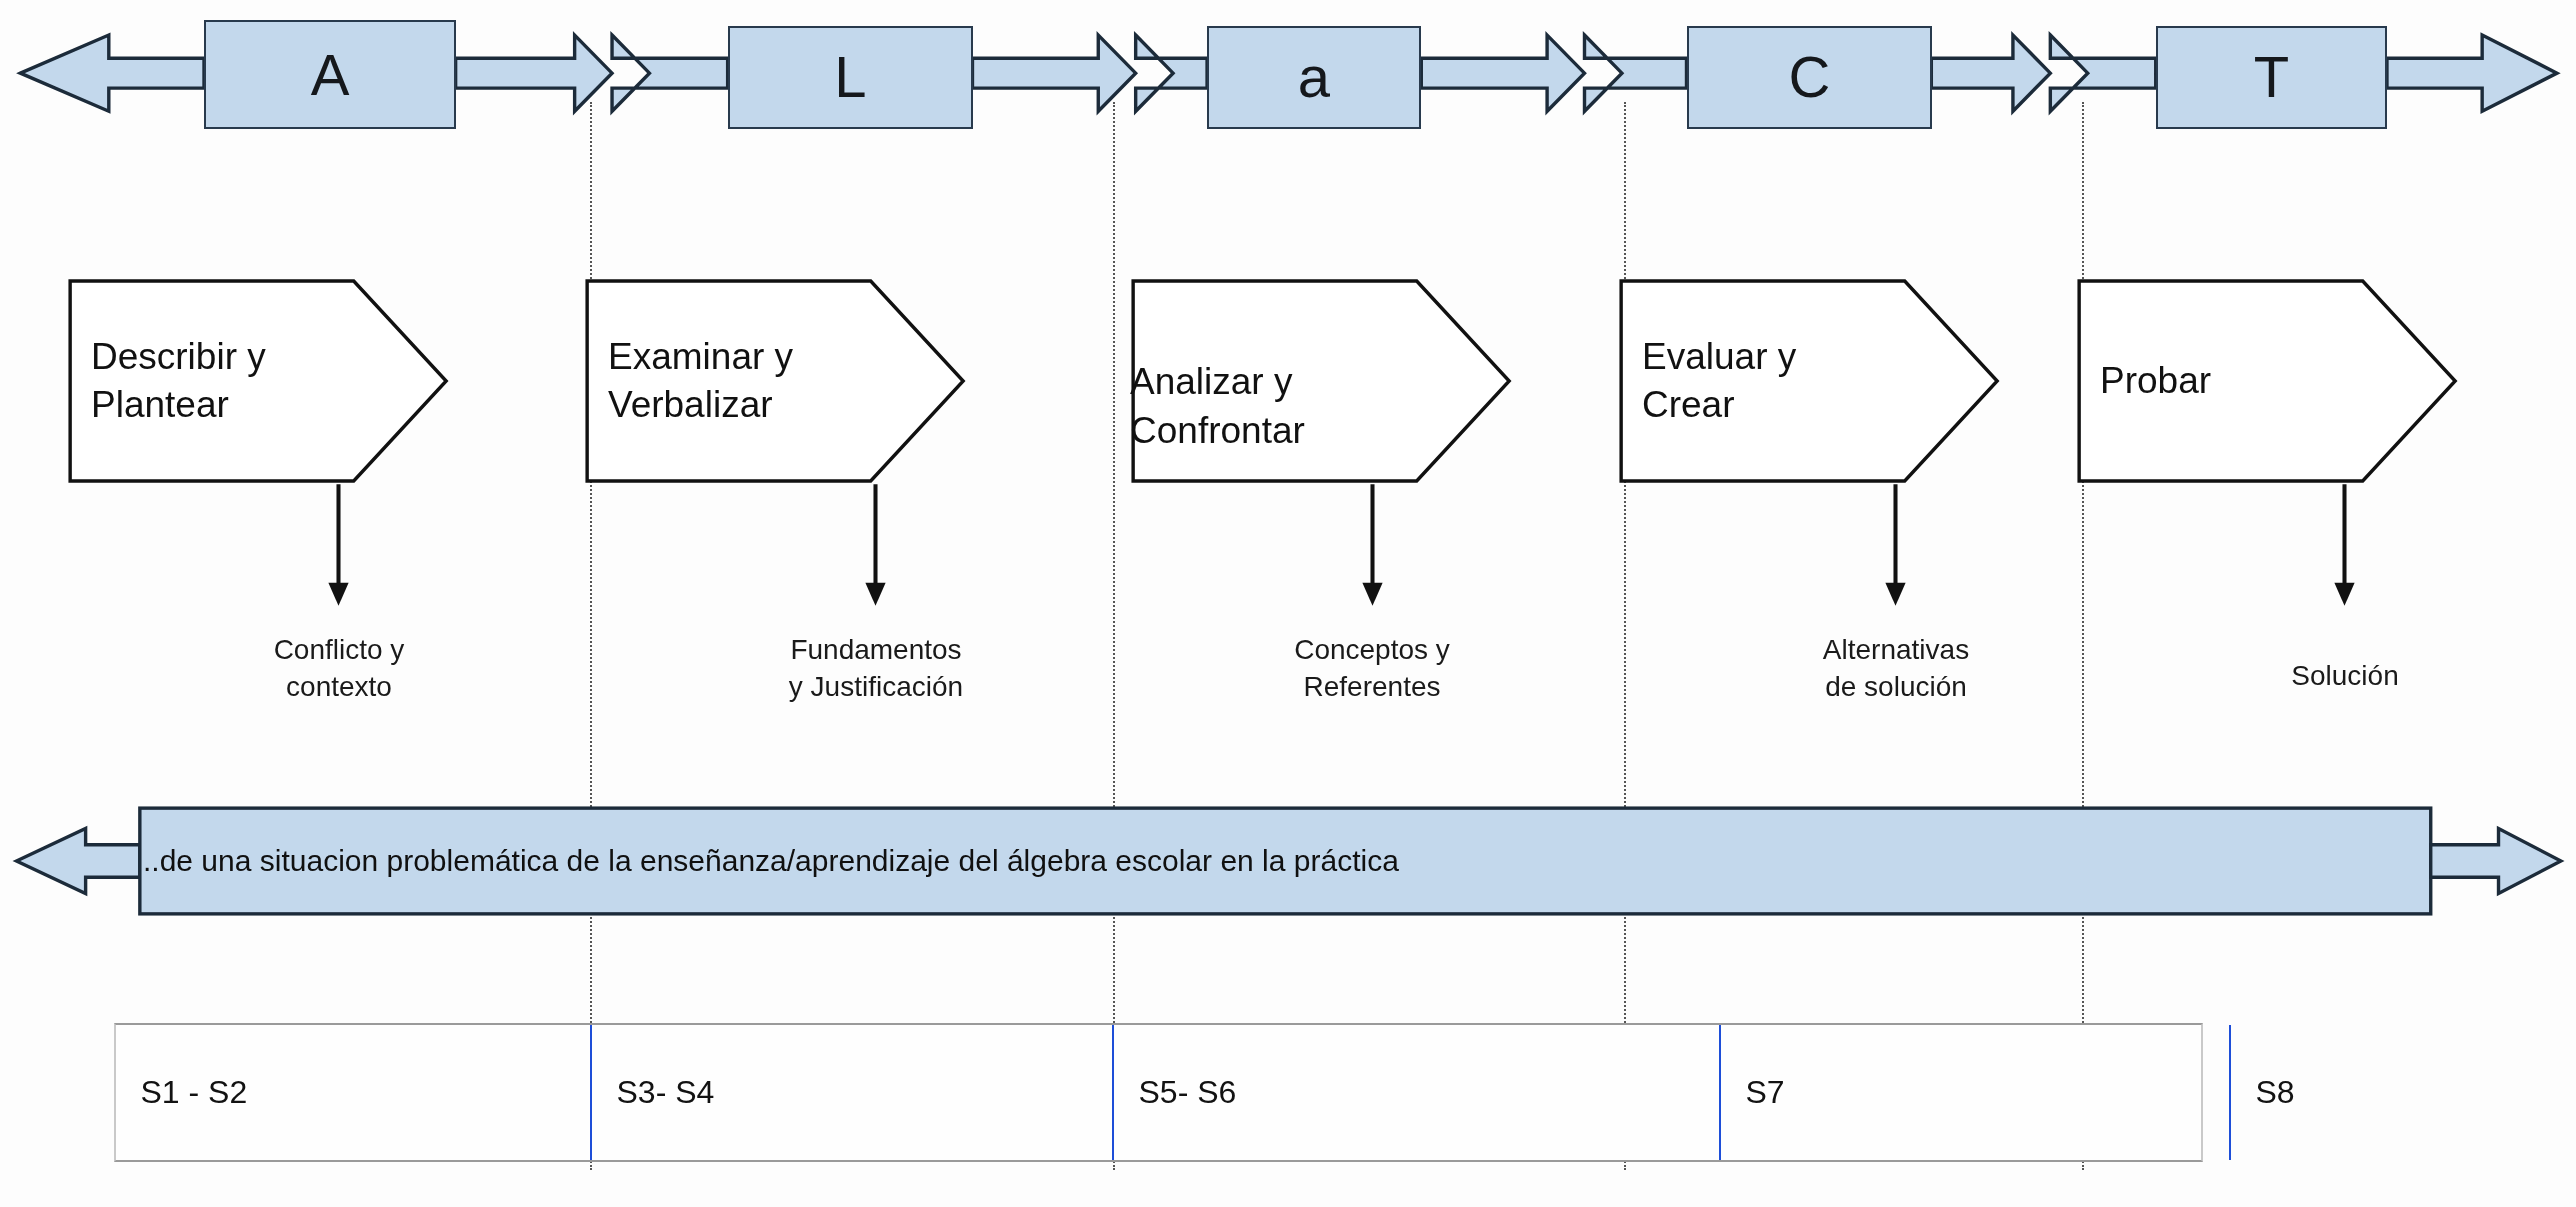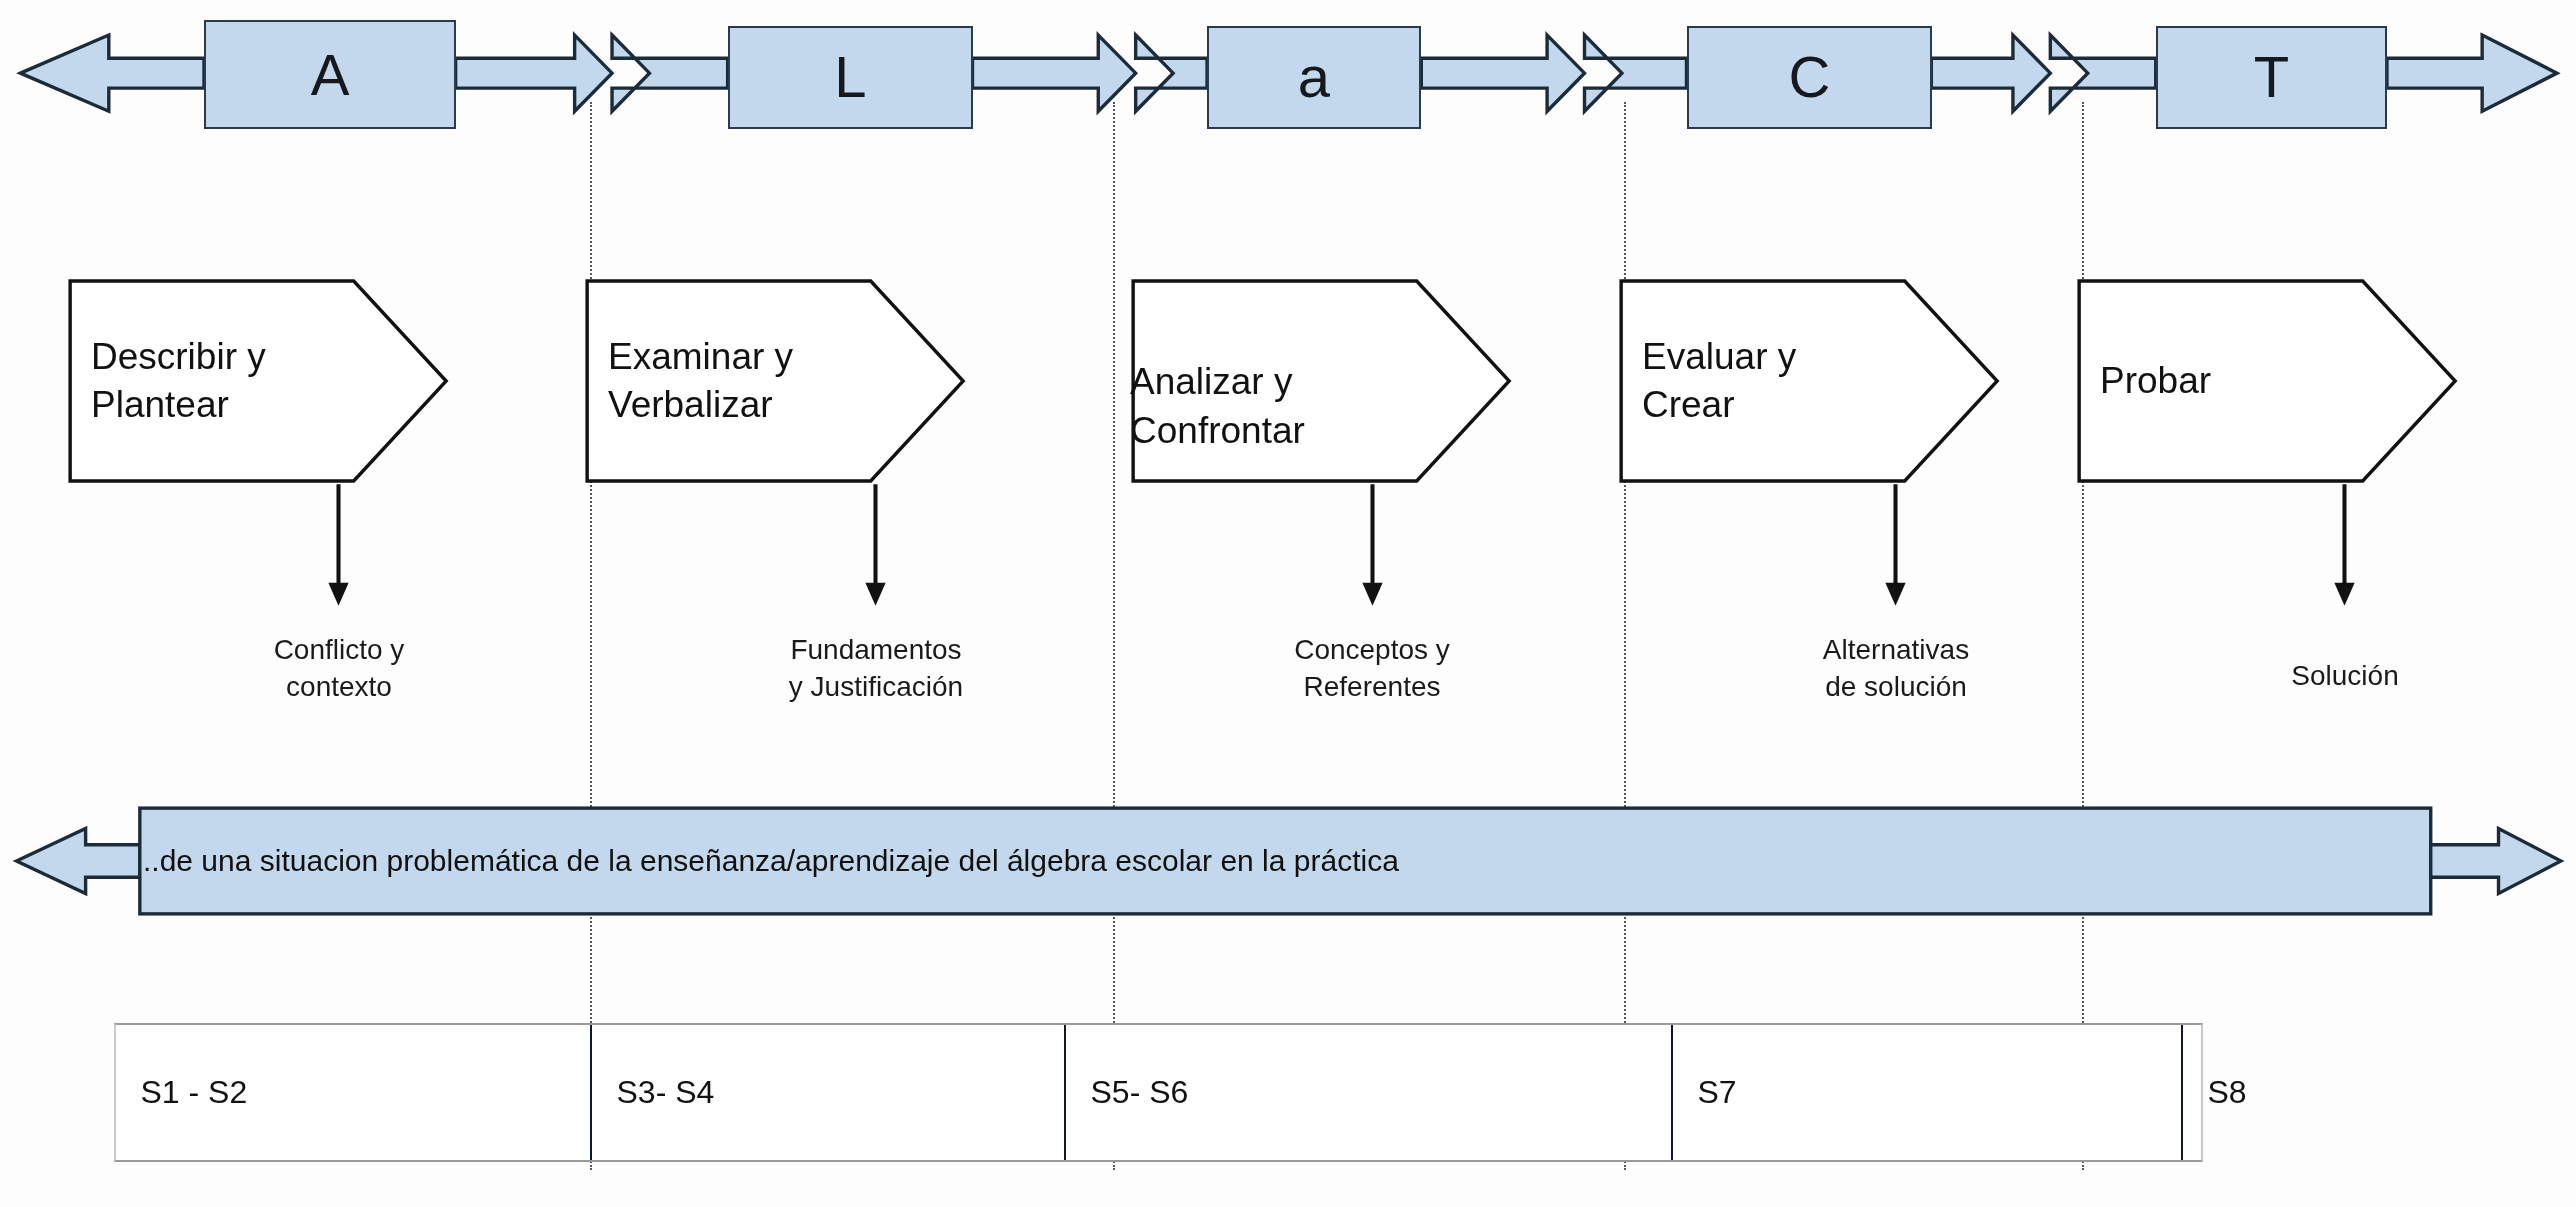--- a/index.html
+++ b/index.html
@@ -115,21 +115,21 @@
     background: #fefefe;
   }
   .sess-cell {
     flex: 0 0 auto;
     display: flex;
     align-items: center;
     box-sizing: border-box;
     padding-left: 24.5px;
     font-size: 32px;
     color: #121212;
-    border-right: 2px solid #0f172a;
+    border-right: 2px solid #1d4ed8;
   }
   .sess-cell:last-child { border-right: none; }
 </style>
 </head>
 <body>
 
 <div id="stage">
 
   <div id="top-band" class="layer" style="top:20.4px;">
     <svg class="dbl-arrow-svg" width="2576" height="109" viewBox="0 0 3788 160">
@@ -269,20 +269,20 @@
 
       <g>
         <path d="M 3580 66 L 3680 66 L 3680 42 L 3772 90 L 3680 138 L 3680 114 L 3580 114 Z" fill="#c3d8ec" stroke="#1c2b3a" stroke-width="5"></path>
       </g>
     </svg>
     <div class="banner-text">..de una situacion problemática de la enseñanza/aprendizaje del álgebra escolar en la práctica</div>
   </div>
 
   <div id="sessions-table">
     <div class="sess-cell" style="width:476px;">S1 - S2</div>
-    <div class="sess-cell" style="width:474px;">S3- S4</div>
+    <div class="sess-cell" style="width:522px;">S3- S4</div>
     <div class="sess-cell" style="width:607px;">S5- S6</div>
     <div class="sess-cell" style="width:510px;">S7</div>
     <div class="sess-cell" style="width:121px;">S8</div>
   </div>
 
 </div>
 
 
 </body></html>

